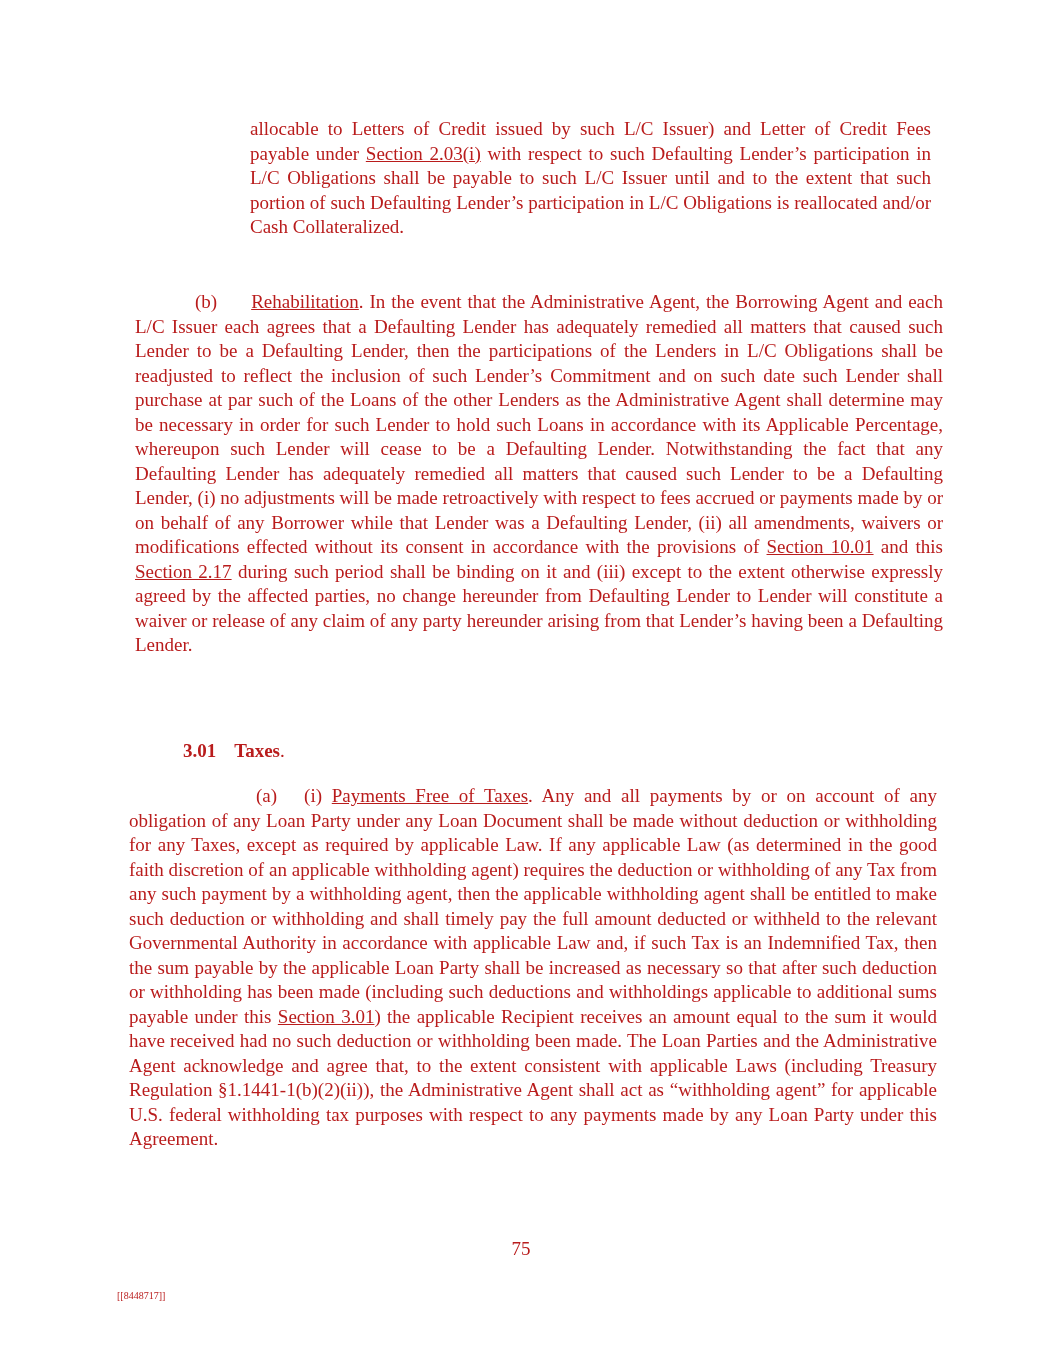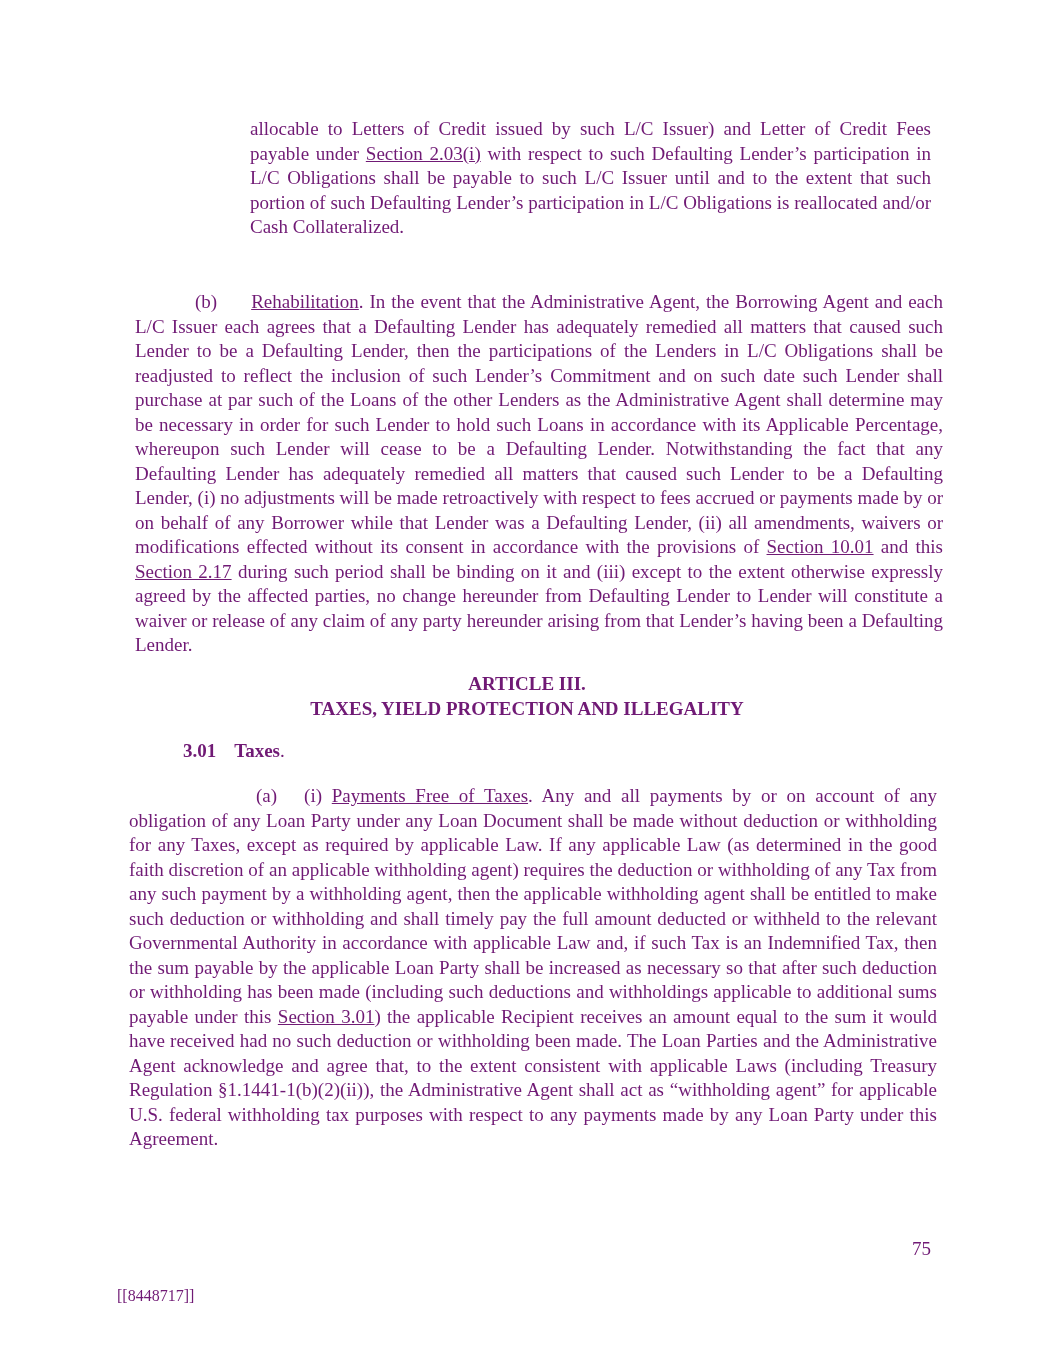--- a/index.html
+++ b/index.html
@@ -5,21 +5,21 @@
   html, body {
     margin: 0;
     padding: 0;
     background: #ffffff;
   }
   .page {
     position: relative;
     width: 1055px;
     height: 1365px;
     background: #ffffff;
-    color: #701a75;
+    color: #b91c1c;
     font-family: "Liberation Serif", "DejaVu Serif", serif;
     font-size: 19px;
     line-height: 24.5px;
     overflow: hidden;
   }
   .blockquote {
     position: absolute;
     top: 117px;
     left: 250px;
     width: 681px;
@@ -63,47 +63,43 @@
     top: 784px;
     left: 129px;
     width: 808px;
     text-align: justify;
     text-indent: 127px;
     margin: 0;
   }
   .page-number {
     position: absolute;
     top: 1237px;
-    left: 123px;
+    left: 117px;
     width: 808px;
-    text-align: right;
+    text-align: center;
   }
   .footer-id {
     position: absolute;
     top: 1288px;
     left: 117px;
-    font-size: 16px;
+    font-size: 10px;
     line-height: 16px;
   }
   .u { text-decoration: underline; }
   .tab-sp { display: inline-block; }
 </style>
 </head>
 <body>
 
 <div class="page">
 
   <p class="blockquote"><span>allocable to Letters of Credit issued by such L/C Issuer) and Letter of Credit Fees payable under </span><span class="u">Section 2.03(i)</span><span> with respect to such Defaulting Lender’s participation in L/C Obligations shall be payable to such L/C Issuer until and to the extent that such portion of such Defaulting Lender’s participation in L/C Obligations is reallocated and/or Cash Collateralized.</span></p>
 
   <p class="para-b"><span>(b)</span><span class="tab-sp" style="width: 34px;"></span><span class="u">Rehabilitation</span><span>.  In the event that the Administrative Agent, the Borrowing Agent and each L/C Issuer each agrees that a Defaulting Lender has adequately remedied all matters that caused such Lender to be a Defaulting Lender, then the participations of the Lenders in L/C Obligations shall be readjusted to reflect the inclusion of such Lender’s Commitment and on such date such Lender shall purchase at par such of the Loans of the other Lenders as the Administrative Agent shall determine may be necessary in order for such Lender to hold such Loans in accordance with its Applicable Percentage, whereupon such Lender will cease to be a Defaulting Lender.  Notwithstanding the fact that any Defaulting Lender has adequately remedied all matters that caused such Lender to be a Defaulting Lender, (i) no adjustments will be made retroactively with respect to fees accrued or payments made by or on behalf of any Borrower while that Lender was a Defaulting Lender, (ii) all amendments, waivers or modifications effected without its consent in accordance with the provisions of </span><span class="u">Section 10.01</span><span> and this </span><span class="u">Section 2.17</span><span> during such period shall be binding on it and (iii) except to the extent otherwise expressly agreed by the affected parties, no change hereunder from Defaulting Lender to Lender will constitute a waiver or release of any claim of any party hereunder arising from that Lender’s having been a Defaulting Lender.</span></p>
 
-  <div class="heading-group">
-    <div>ARTICLE III.</div>
-    <div>TAXES, YIELD PROTECTION AND ILLEGALITY</div>
-  </div>
 
   <p class="section-line"><span class="num">3.01</span><span class="sp-section"></span><span class="title">Taxes</span><span>.</span></p>
 
   <p class="para-a"><span>(a)</span><span class="tab-sp" style="width: 27px;"></span><span>(i) </span><span class="u">Payments Free of Taxes</span><span>.  Any and all payments by or on account of any obligation of any Loan Party under any Loan Document shall be made without deduction or withholding for any Taxes, except as required by applicable Law. If any applicable Law (as determined in the good faith discretion of an applicable withholding agent) requires the deduction or withholding of any Tax from any such payment by a withholding agent, then the applicable withholding agent shall be entitled to make such deduction or withholding and shall timely pay the full amount deducted or withheld to the relevant Governmental Authority in accordance with applicable Law and, if such Tax is an Indemnified Tax, then the sum payable by the applicable Loan Party shall be increased as necessary so that after such deduction or withholding has been made (including such deductions and withholdings applicable to additional sums payable under this </span><span class="u">Section 3.01</span><span>) the applicable Recipient receives an amount equal to the sum it would have received had no such deduction or withholding been made.  The Loan Parties and the Administrative Agent acknowledge and agree that, to the extent consistent with applicable Laws (including Treasury Regulation §1.1441-1(b)(2)(ii)), the Administrative Agent shall act as “withholding agent” for applicable U.S. federal withholding tax purposes with respect to any payments made by any Loan Party under this Agreement.</span></p>
 
   <div class="page-number">75</div>
 
   <div class="footer-id">[[8448717]]</div>
 
 </div>

